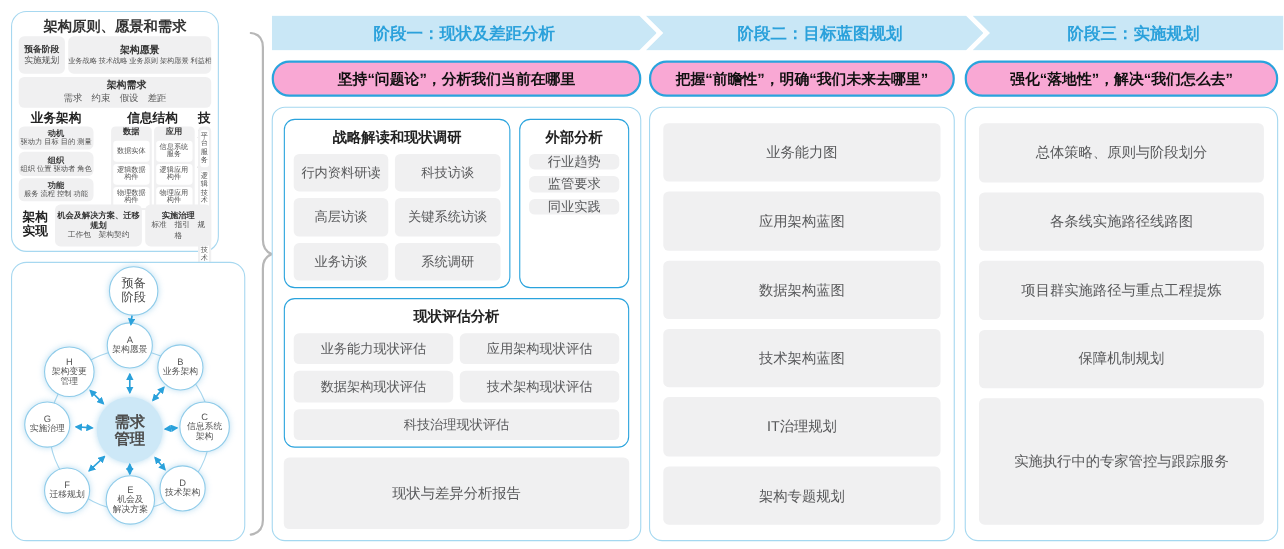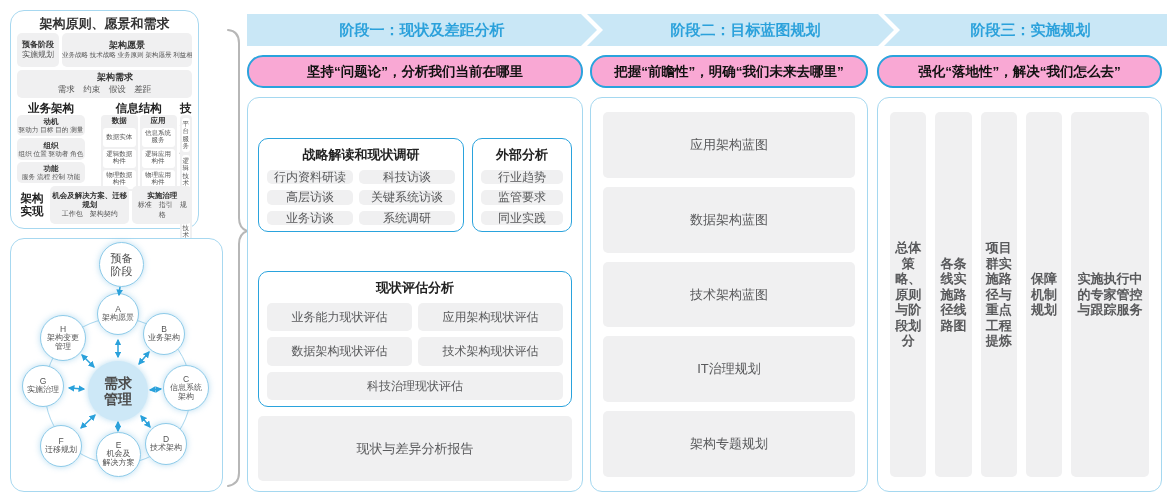--- a/index.html
+++ b/index.html
@@ -68,26 +68,26 @@
         clip-path:polygon(0 0,100% 0,100% 100%,0 100%,16px 50%);}
   
   .subtitle{position:absolute;top:55px;height:33px;box-sizing:border-box;background:#f9a8d4;
             border:2px solid #2aa3dd;border-radius:16px;display:flex;align-items:center;justify-content:center;
             font-weight:bold;font-size:13.5px;color:#111;}
   .st1{left:247px;width:336px;} .st2{left:590px;width:278px;} .st3{left:877px;width:285px;}
   .cpanel{position:absolute;top:97px;height:395px;box-sizing:border-box;background:#fff;
           border:1.5px solid #a5d8f0;border-radius:12px;}
   .cp1{left:247px;width:336px;padding:10px;display:flex;flex-direction:column;}
   .cp2{left:590px;width:278px;padding:14px 12px;display:flex;flex-direction:column;gap:9px;}
-  .cp3{left:877px;width:285px;padding:14px 12px;display:flex;flex-direction:row;gap:9px;font-weight:bold;}
+  .cp3{left:877px;width:285px;padding:14px 12px;display:flex;flex-direction:column;gap:9px;}
   .bluebox{box-sizing:border-box;border:1.5px solid #2aa3dd;border-radius:10px;background:#fff;padding:6px 8px;}
   .bluebox .bt{font-weight:bold;font-size:13px;text-align:center;color:#222;margin:1px 0 6px;}
   .gitem{background:#f0f0f1;border-radius:5px;display:flex;align-items:center;justify-content:center;
          font-size:12px;color:#58595b;text-align:center;line-height:1.2;}
-  .toprow{display:flex;gap:8px;height:154px;align-items:center;}
+  .toprow{display:flex;gap:8px;height:154px;}
   .survey{width:206px;display:flex;flex-direction:column;}
   .sgrid{display:grid;grid-template-columns:86px 1fr;gap:6px;flex:1;}
   .external{flex:1;display:flex;flex-direction:column;}
   .xstack{display:flex;flex-direction:column;gap:6px;flex:1;}
   .assess{margin-top:9px;height:136px;display:flex;flex-direction:column;}
   .agrid{display:grid;grid-template-columns:1fr 1fr;gap:6px;flex:1;}
   .aspan{grid-column:1/3;}
   .report{margin-top:9px;flex:1;font-size:13px;}
   .litem{flex:1;font-size:13px;}
   .litem-tall{flex:2.15;}
@@ -276,20 +276,21 @@
         <div class="gitem">应用架构现状评估</div>
         <div class="gitem">数据架构现状评估</div>
         <div class="gitem">技术架构现状评估</div>
         <div class="gitem aspan">科技治理现状评估</div>
       </div>
     </div>
     <div class="gitem report">现状与差异分析报告</div>
   </div>
 
   <div class="cpanel cp2">
+    <div class="gitem litem">业务能力图</div>
     <div class="gitem litem">应用架构蓝图</div>
     <div class="gitem litem">数据架构蓝图</div>
     <div class="gitem litem">技术架构蓝图</div>
     <div class="gitem litem">IT治理规划</div>
     <div class="gitem litem">架构专题规划</div>
   </div>
 
   <div class="cpanel cp3">
     <div class="gitem litem">总体策略、原则与阶段划分</div>
     <div class="gitem litem">各条线实施路径线路图</div>

